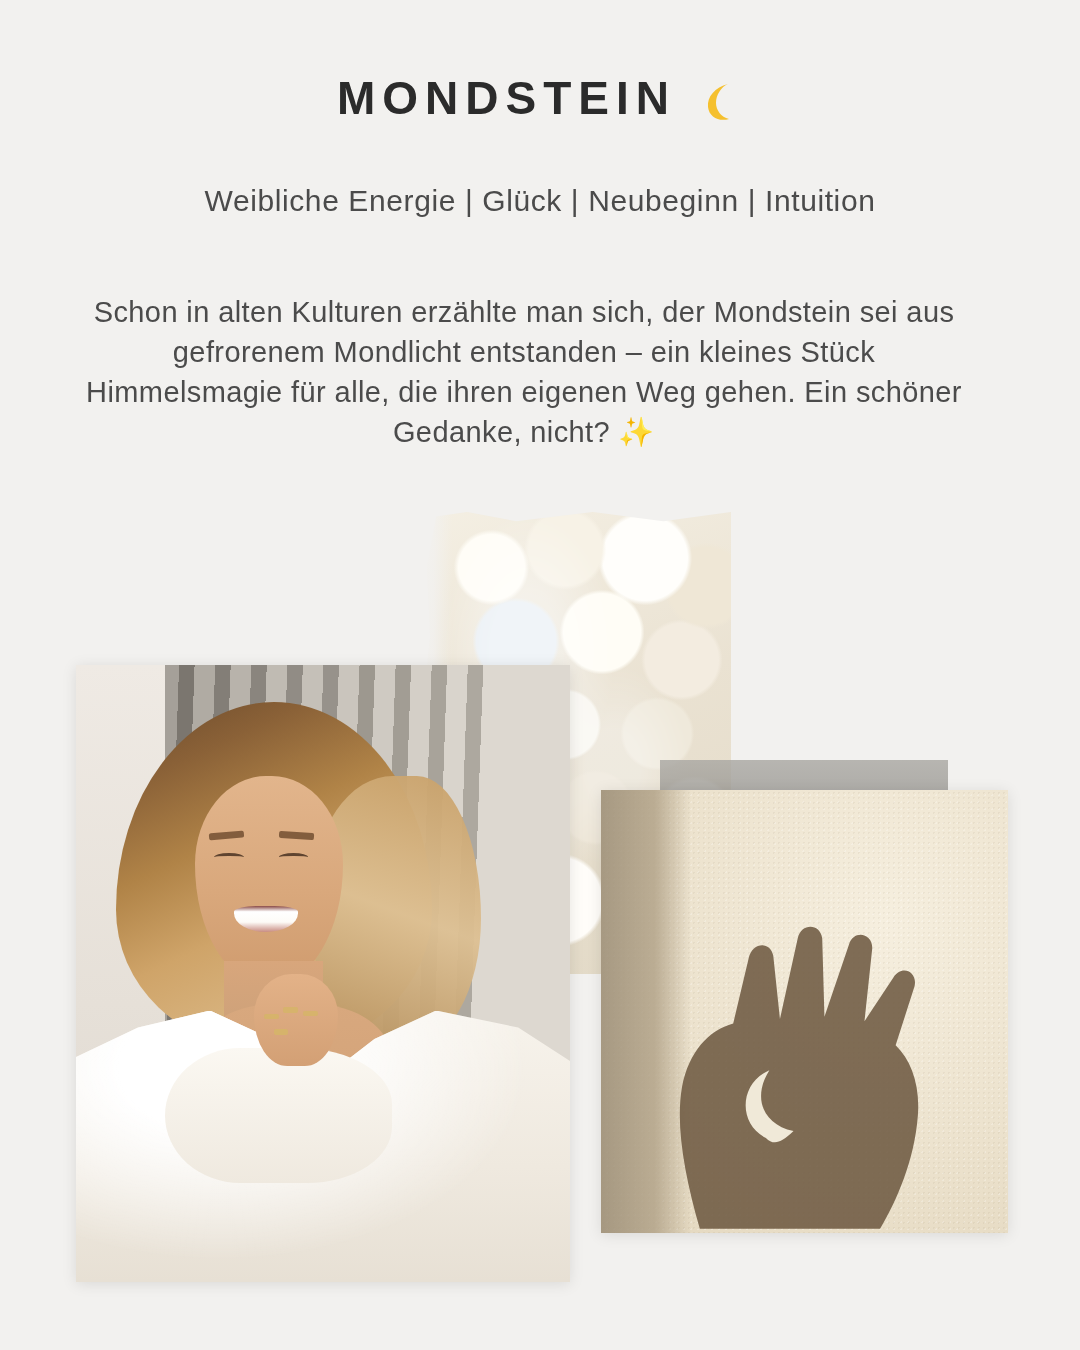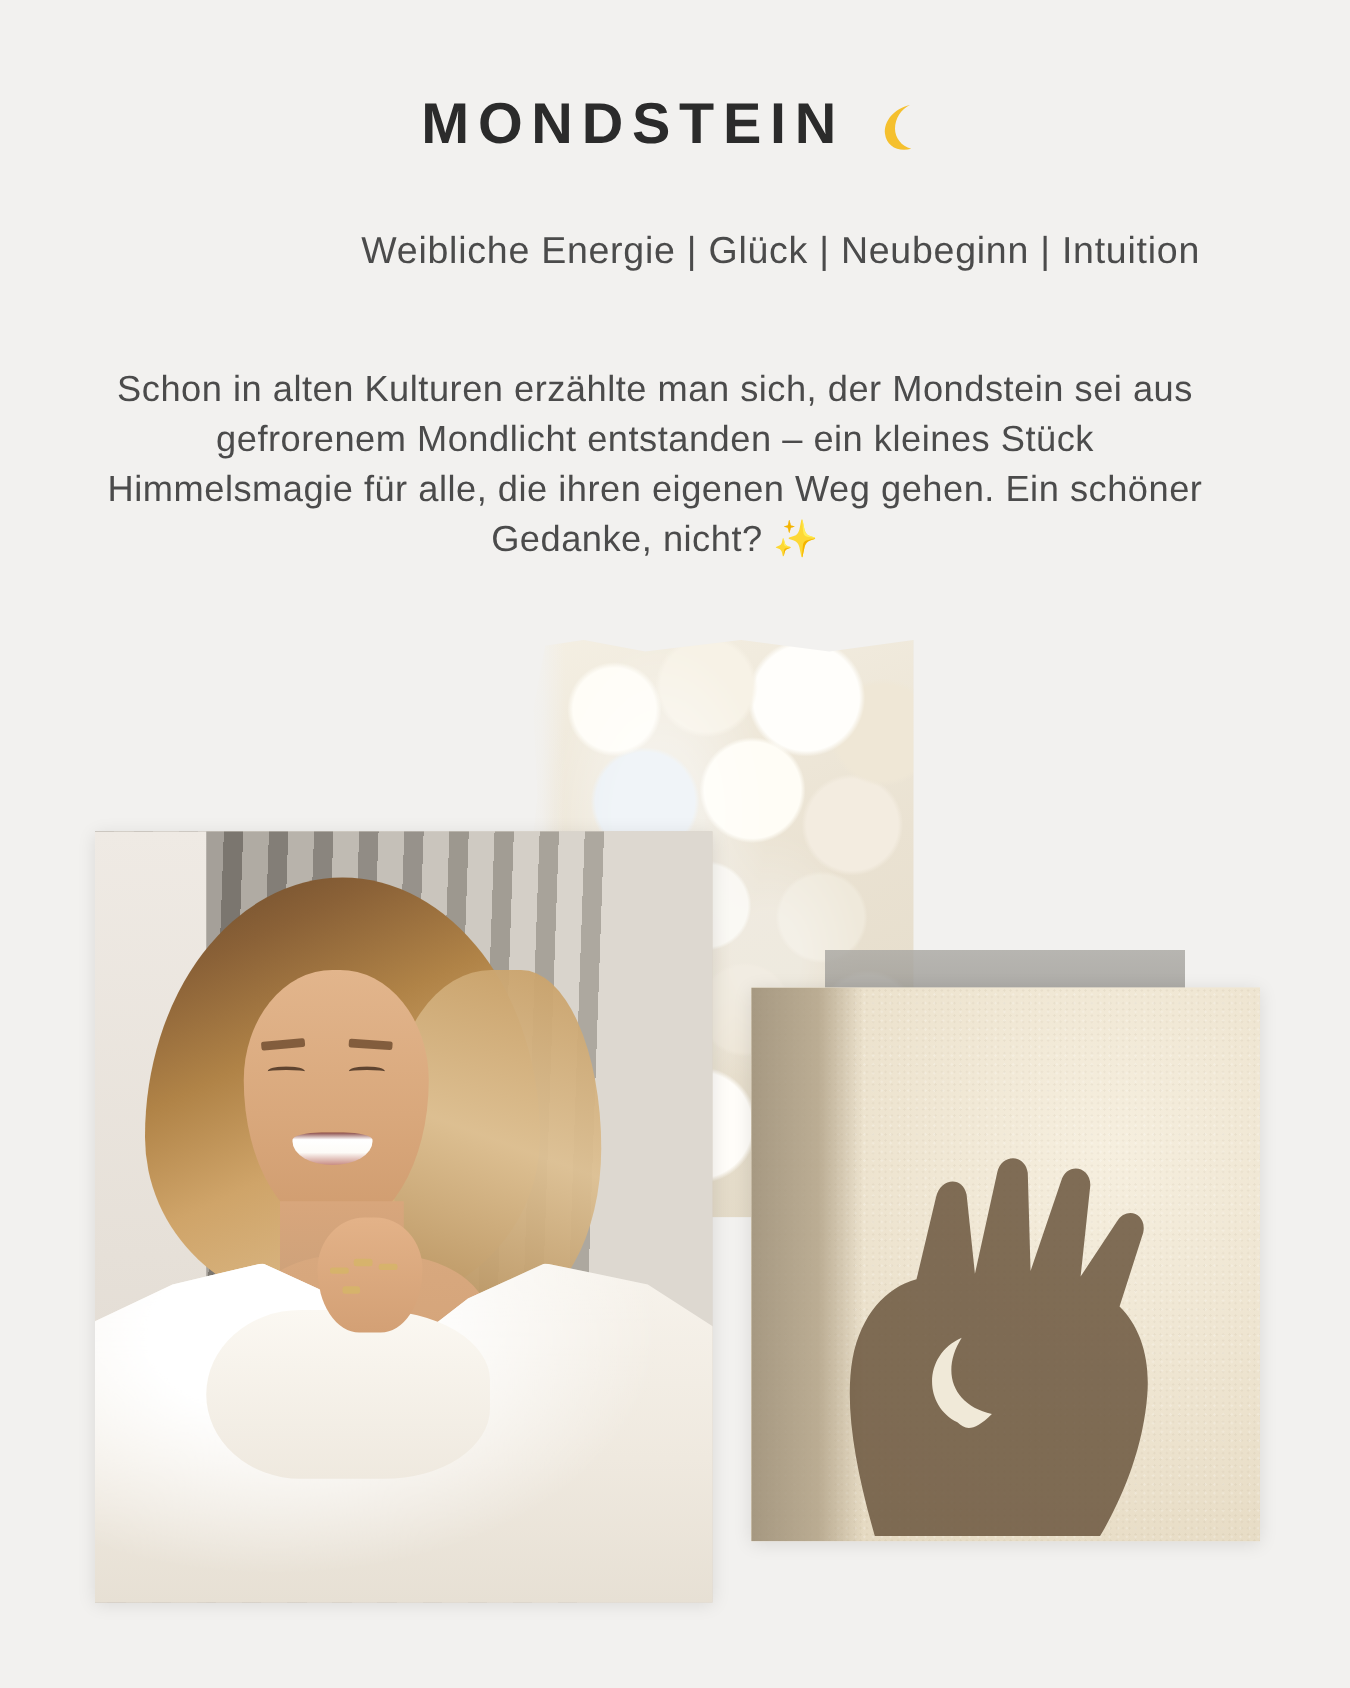--- a/index.html
+++ b/index.html
@@ -44,21 +44,21 @@
     position: relative;
     top: 4px;
   }
 
   
   .subtitle {
     position: absolute;
     top: 182px;
     left: 120px;
     width: 840px;
-    text-align: right;
+    text-align: center;
     font-size: 30px;
     line-height: 1.28;
     letter-spacing: 0.6px;
     color: #4b4b4b;
     font-weight: 400;
   }
 
   
   .body-copy {
     position: absolute;

